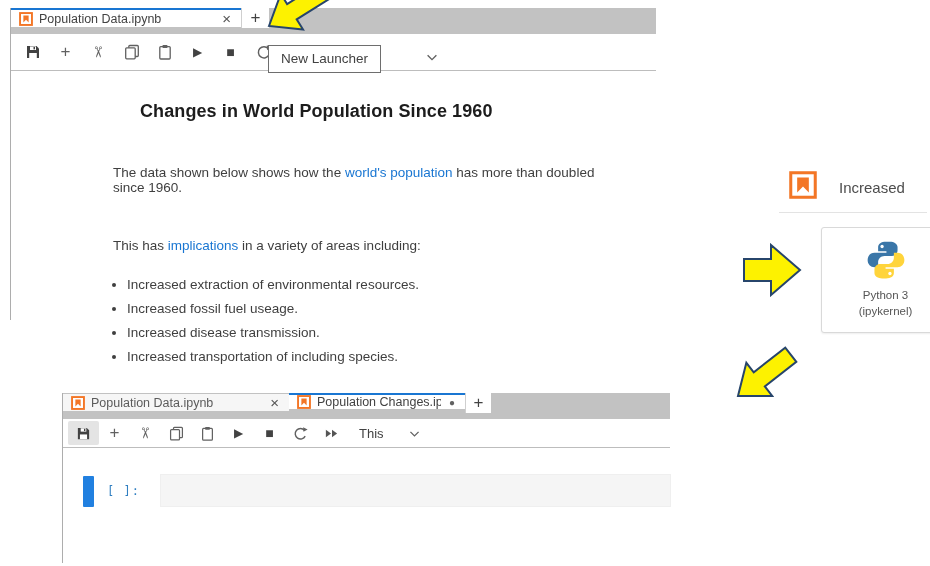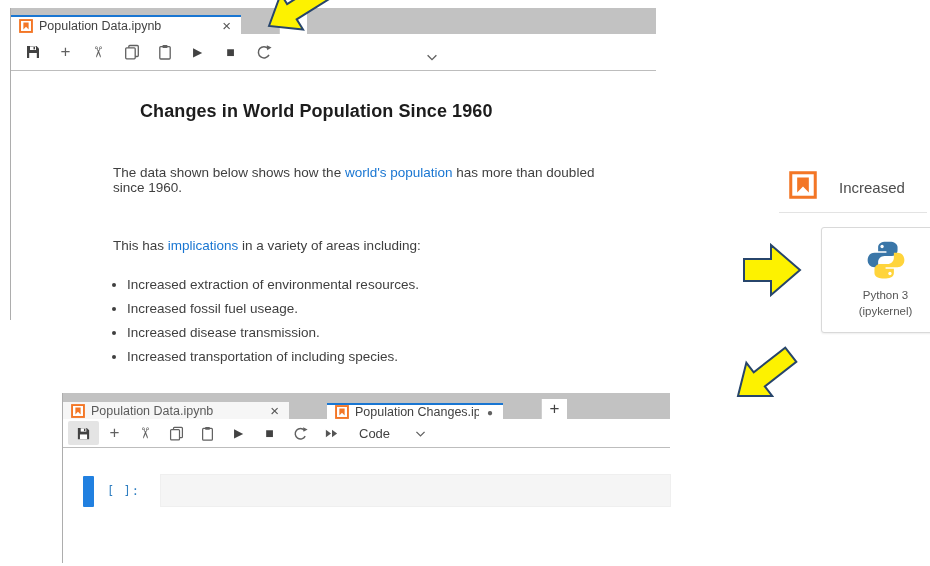--- a/index.html
+++ b/index.html
@@ -4,21 +4,21 @@
 <style>
   * { margin:0; padding:0; box-sizing:border-box; }
   html,body { background:#ffffff; }
   #canvas {
     position:relative; width:930px; height:566px; overflow:hidden;
     background:#ffffff; font-family:"Liberation Sans", sans-serif;
   }
 
   
   .window { position:absolute; background:#fff; border-left:1px solid #adadad; }
-  .tabbar { display:flex; align-items:flex-end; background:#c2c2c2; height:26px;gap:38px; }
+  .tabbar { display:flex; align-items:flex-start; background:#c2c2c2; height:26px; }
   .tab { display:flex; align-items:center; gap:6px; padding:0 8px; font-size:12.5px; color:#424242; background:#fff; }
   .tab.active { border-top:2px solid #1976d2; }
   .tab.inactive { background:#f6f6f6; color:#5b5b5b; border-top:1px solid #c2c2c2; }
   .tab-label { flex:1; white-space:nowrap; overflow:hidden; }
   .tab-close { font-size:15px; color:#555; padding:0 2px; cursor:default; }
   .tab-dot { font-size:10px; color:#616161; padding:0 2px; }
   .tab-plus { width:28px; background:#fff; display:flex; align-items:center; justify-content:center;
               font-size:17px; color:#424242; border-left:1px solid #cfcfcf; }
   .toolbar { position:relative; display:flex; align-items:center; padding-left:5px;
              border-bottom:1px solid #bdbdbd; background:#fff; }
@@ -149,20 +149,21 @@
       <p><span>This has </span><a href="#">implications</a><span> in a variety of areas including:</span></p>
       <ul>
         <li>Increased extraction of environmental resources.</li>
         <li>Increased fossil fuel useage.</li>
         <li>Increased disease transmission.</li>
         <li>Increased transportation of including species.</li>
       </ul>
     </div>
   </div>
 
+  <div id="tooltip">New Launcher</div>
 
   <span id="nb-section-icon">
     <svg width="28" height="28" viewBox="0 0 24 24">
         <rect x="1.5" y="1.5" width="21" height="21" fill="#fff" stroke="#f37626" stroke-width="2.6"></rect>
         <polygon points="7,5.5 17,5.5 17,18.5 12,13.2 7,18.5" fill="#f37626"></polygon>
       </svg>
   </span>
   <span id="nb-section-label">Increased</span>
   <div id="nb-divider"></div>
 
@@ -242,21 +243,21 @@
             <path d="M12.2 4.6 A5.6 5.6 0 1 0 13 10.8" fill="none" stroke="#616161" stroke-width="1.5"></path>
             <polygon points="10.8,1.2 15.6,3.6 11.2,6.2" fill="#616161"></polygon>
           </svg>
       </span>
       <span class="tb-btn small">
         <svg width="15" height="15" viewBox="0 0 16 16">
             <polygon points="2,4 7.5,8 2,12" fill="#555"></polygon>
             <polygon points="8.5,4 14,8 8.5,12" fill="#555"></polygon>
           </svg>
       </span>
-      <span class="mode-label">Code</span>
+      <span class="mode-label">This</span>
       <span class="tb-btn" style="margin-left:14px;">
         <svg width="13" height="13" viewBox="0 0 16 16">
             <polyline points="3,6 8,11 13,6" fill="none" stroke="#616161" stroke-width="1.6"></polyline>
           </svg>
       </span>
     </div>
 
     <div id="cell-area">
       <div id="cell-collapser"></div>
       <div id="cell-prompt">[ ]:</div>

